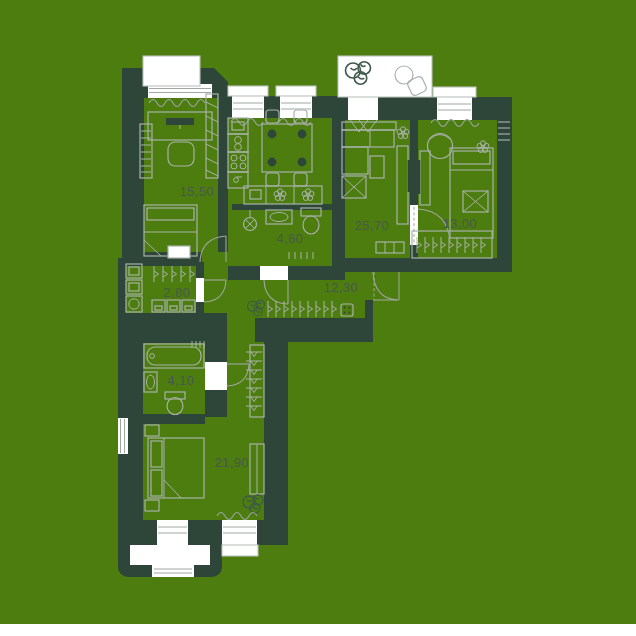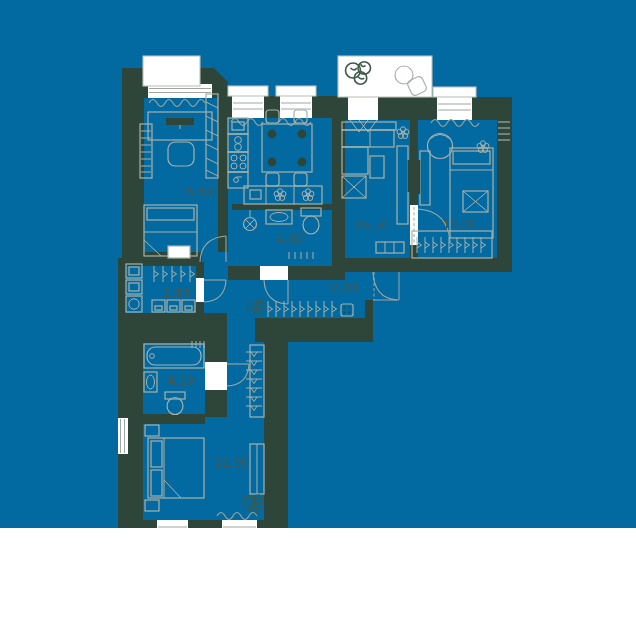--- a/index.html
+++ b/index.html
@@ -1,16 +1,16 @@
 <!DOCTYPE html>
 <html><head>
 <meta charset="utf-8">
 <style>
   html,body{margin:0;padding:0;background:#ffffff;}
-  .stage{position:relative;width:636px;height:528px;background:#0369a1;overflow:hidden;
+  .stage{position:relative;width:636px;height:624px;background:#4d7c0f;overflow:hidden;
          font-family:"Liberation Sans",sans-serif;}
   .wall{fill:#2d4639;stroke:none;}
   .fur{fill:none;stroke:#a8b2aa;stroke-width:1.2;}
   .furw{fill:#ffffff;stroke:#a8b2aa;stroke-width:1.2;}
   .thin{fill:#ffffff;stroke:#bcc3bc;stroke-width:1.1;}
   .ln{fill:none;stroke:#a8b2aa;stroke-width:1;}
   .white{fill:#ffffff;stroke:none;}
   .glass{stroke:#9fa8a0;stroke-width:1;fill:none;}
   .dark{fill:#2d4639;}
   .door{stroke:#9fa8a0;stroke-width:1.1;fill:none;}

